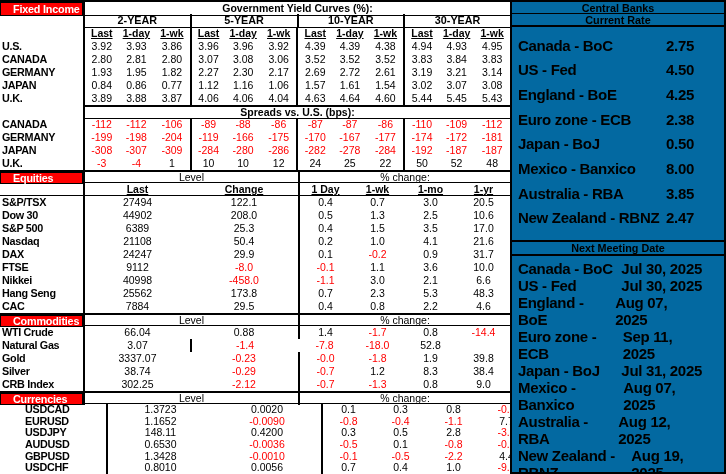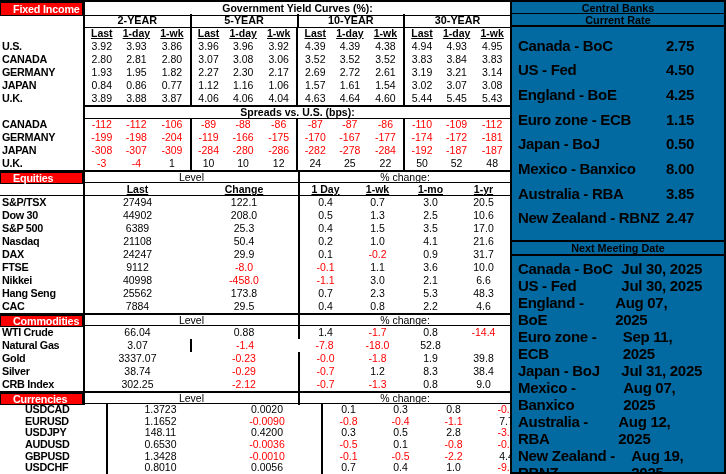--- a/index.html
+++ b/index.html
@@ -459,21 +459,21 @@
         <div class="cb-row">
           <span>US - Fed</span>
           <span>4.50</span>
         </div>
         <div class="cb-row">
           <span>England - BoE</span>
           <span>4.25</span>
         </div>
         <div class="cb-row">
           <span>Euro zone - ECB</span>
-          <span>1.15</span>
+          <span>2.38</span>
         </div>
         <div class="cb-row">
           <span>Japan - BoJ</span>
           <span>0.50</span>
         </div>
         <div class="cb-row">
           <span>Mexico - Banxico</span>
           <span>8.00</span>
         </div>
         <div class="cb-row">

